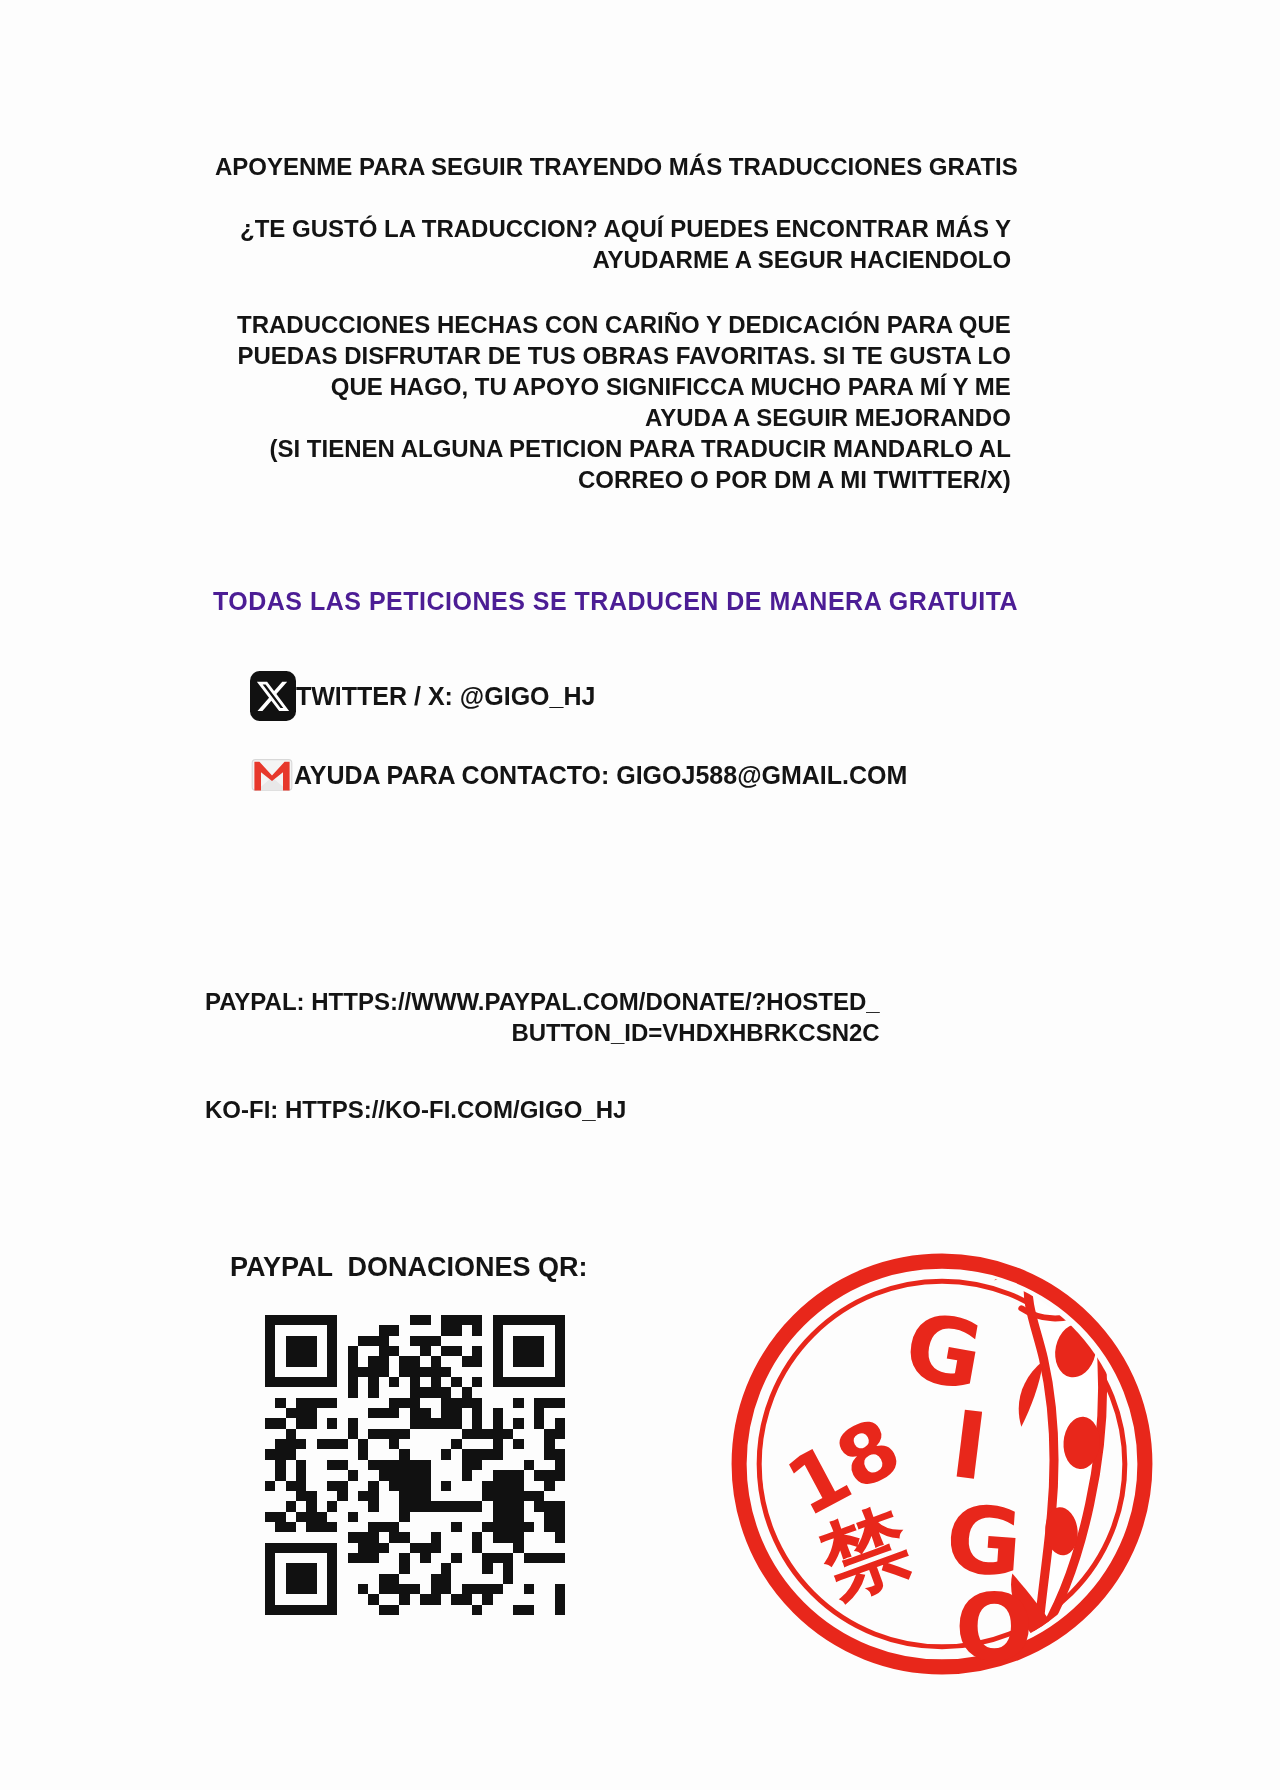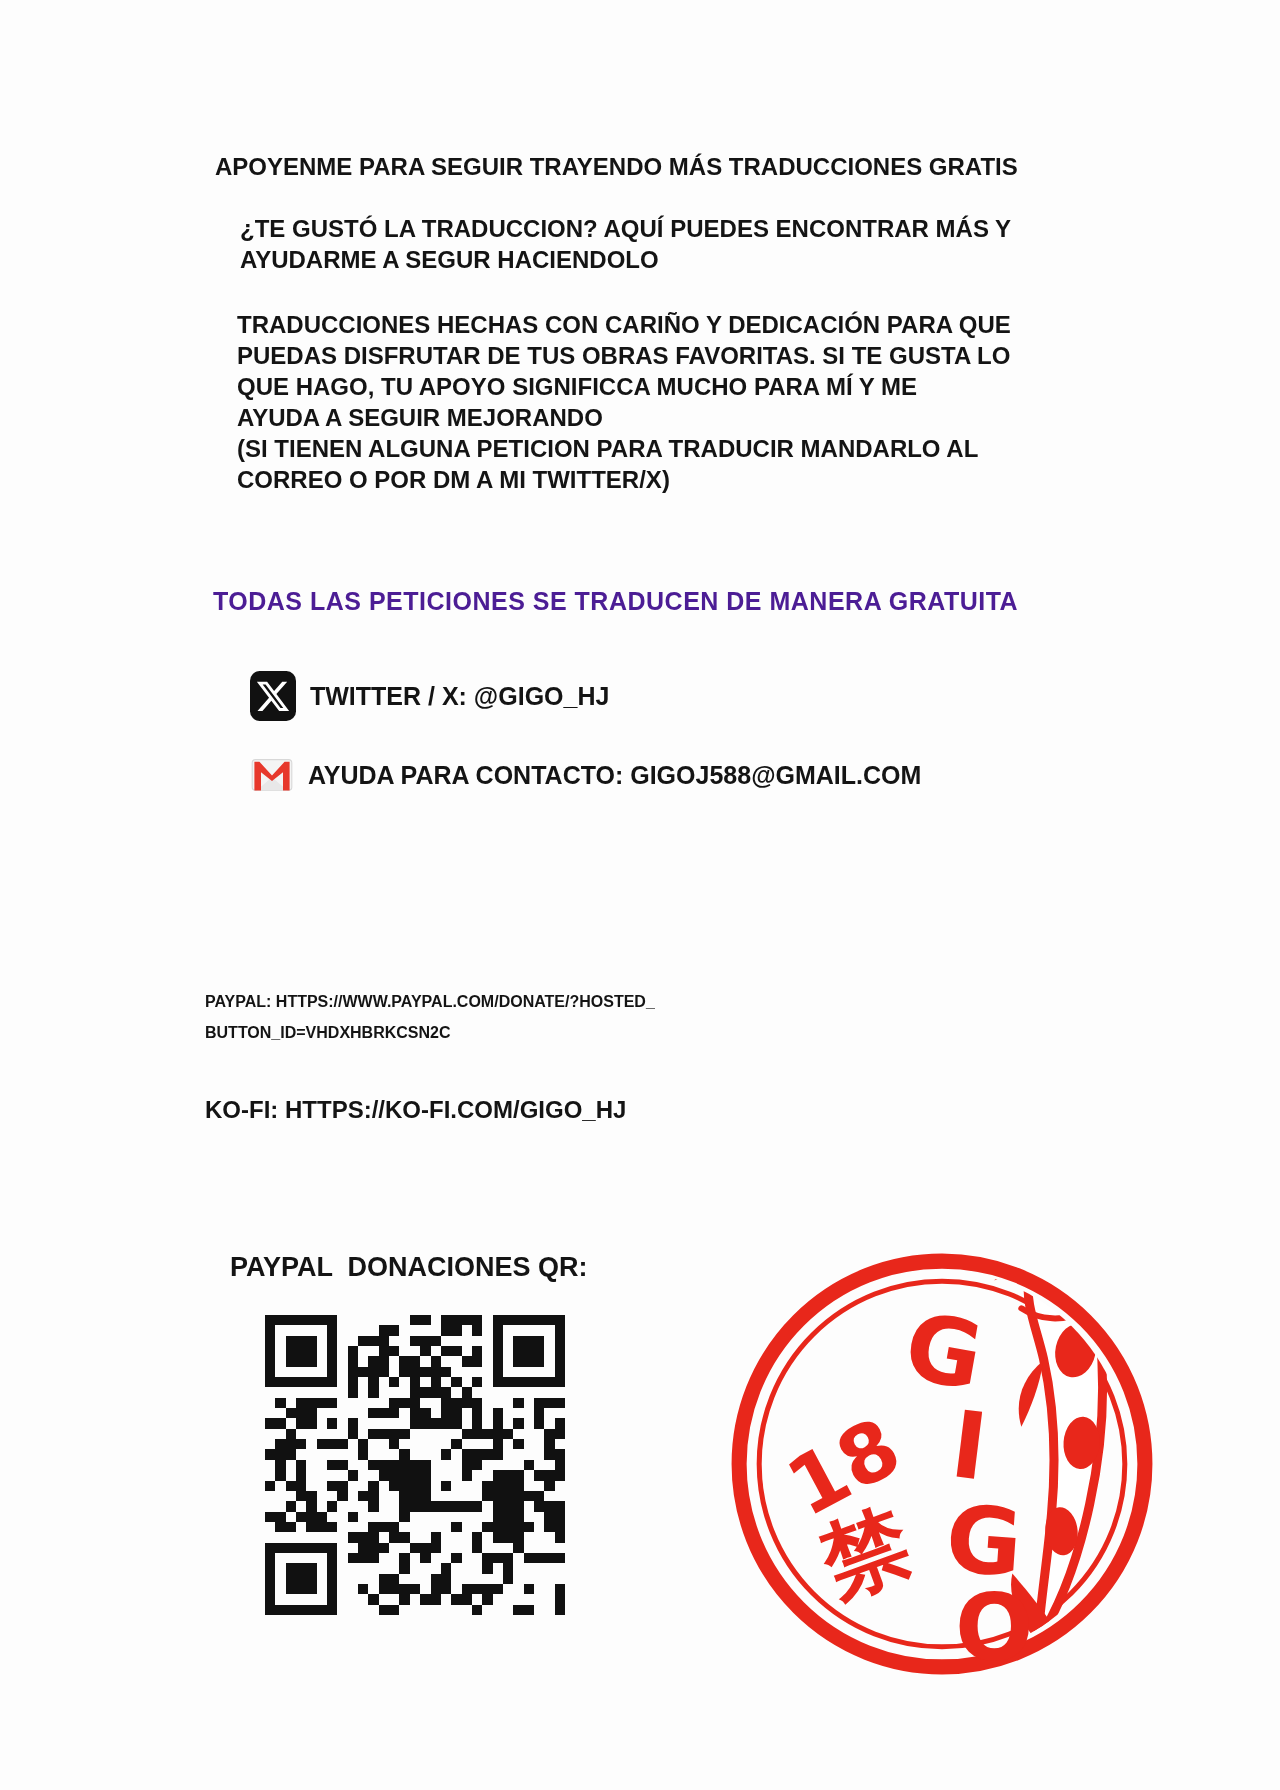--- a/index.html
+++ b/index.html
@@ -7,42 +7,42 @@
     position:relative;
     width:1280px;height:1790px;
     margin:0 auto;
     background:#fdfdfd;
     overflow:hidden;
     font-family:"Liberation Sans","DejaVu Sans",sans-serif;
     font-weight:bold;
     color:#141414;
   }
   .abs{position:absolute;}
-  .pre{white-space:pre-line;}
+  .pre{white-space:pre-line;text-align:right;}
   .title{
     left:0;width:1145px;top:88px;
     text-align:center;
     font-size:38px;letter-spacing:.5px;
   }
   .subtitle{left:215px;top:153px;font-size:24px;}
   .question{left:240px;top:213px;font-size:24px;line-height:31px;}
   .paragraph{left:237px;top:309px;font-size:24px;line-height:31px;}
   .notice{
     left:213px;top:587px;
     font-size:25px;letter-spacing:.5px;
     color:#4c1d95;
   }
-  .contact-row{display:flex;align-items:center;gap:14px;}
+  .contact-row{display:flex;align-items:center;}
   .twitter-row{left:250px;top:671px;}
   .gmail-row{left:250px;top:753px;}
   .contact-label{font-size:25px;}
   .x-icon-wrap{width:46px;height:50px;display:inline-block;}
   .gmail-icon-wrap{width:44px;height:44px;display:inline-block;}
   .support-heading{left:245px;top:897px;font-size:24px;}
-  .paypal-link{left:205px;top:986px;font-size:16px;line-height:31px;}
+  .paypal-link{left:205px;top:986px;font-size:24px;line-height:31px;}
   .kofi-link{left:205px;top:1096px;font-size:24px;}
   .qr-heading{left:230px;top:1252px;font-size:27px;white-space:pre;}
   .qr-box{left:265px;top:1315px;width:300px;height:300px;}
   .qr-box svg{width:100%;height:100%;shape-rendering:crispEdges;fill:#111;}
   .stamp{left:716px;top:1238px;width:452px;height:452px;}
   .stamp text{
     font-family:"DejaVu Sans","Liberation Sans",sans-serif;
     font-weight:bold;
     fill:#e8271b;
   }

